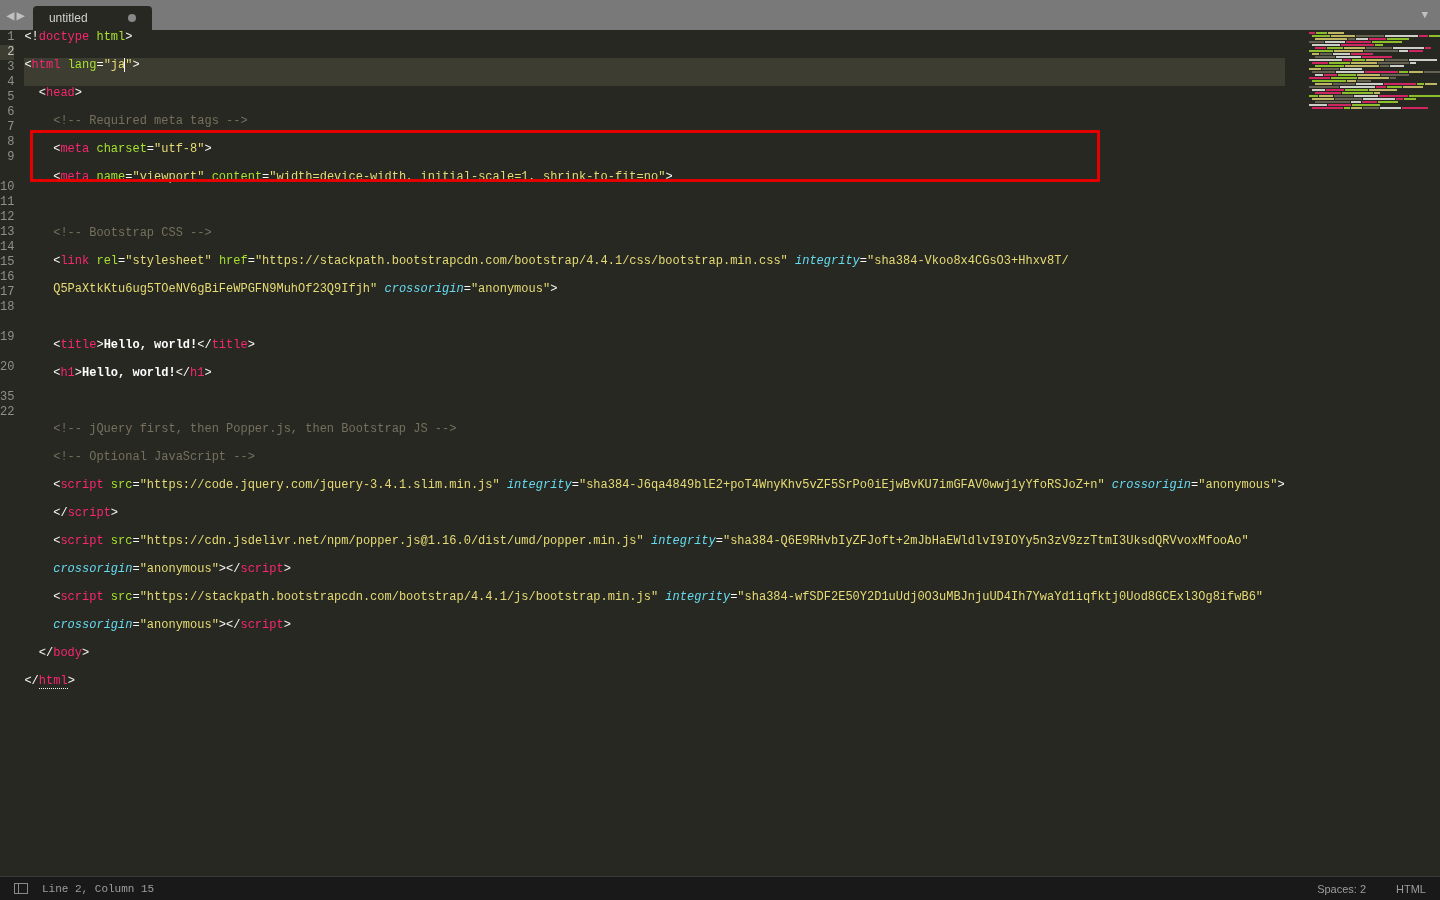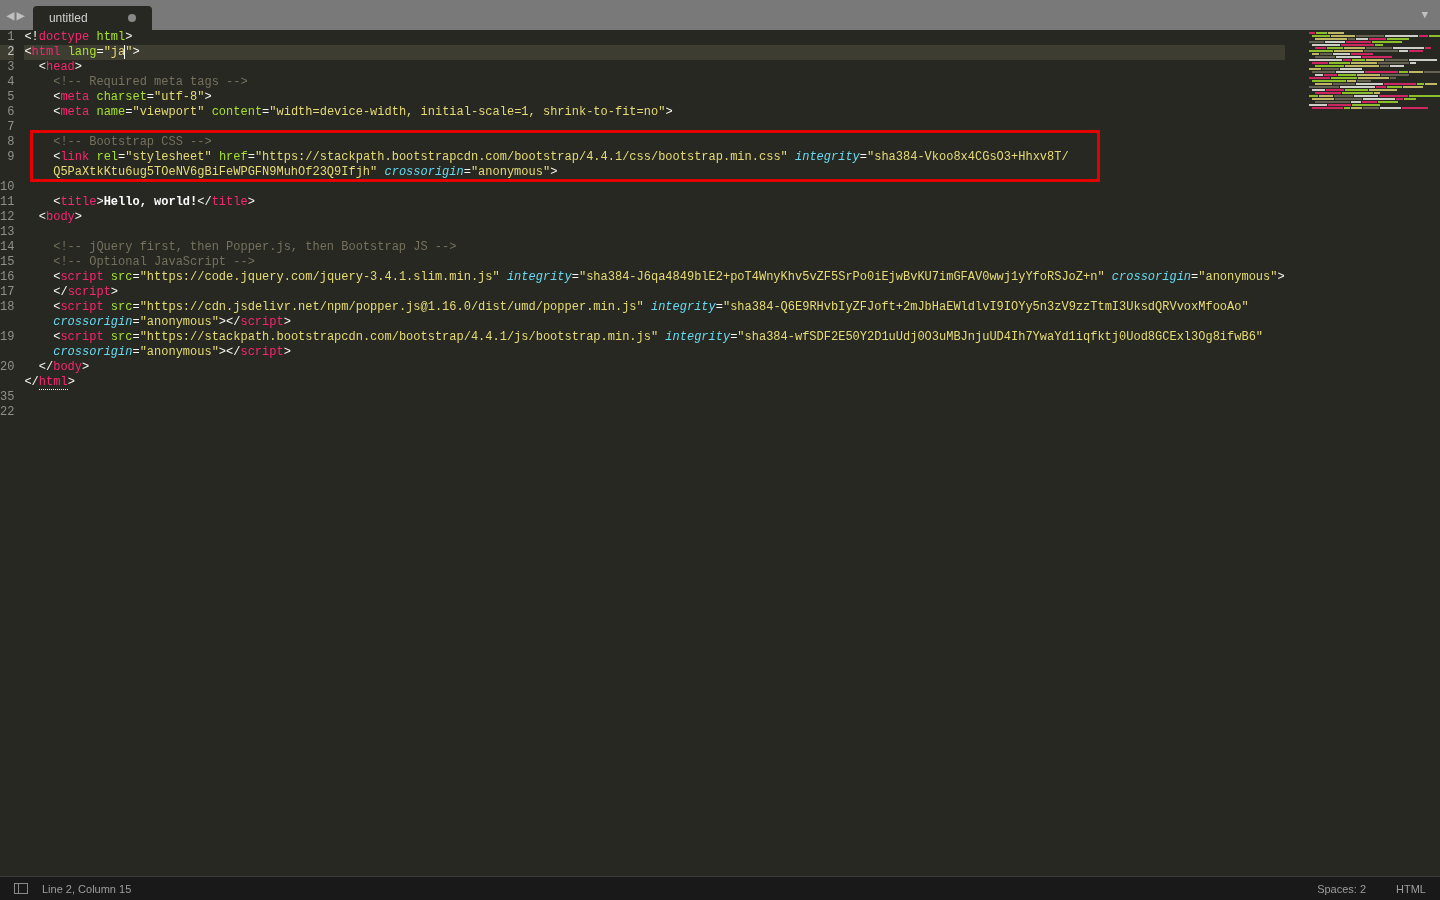--- a/index.html
+++ b/index.html
@@ -80,21 +80,21 @@
   .gutter .ln.active {
     background: #3e3d32;
     color: #c2c2bf;
   }
   .code {
     flex: 1;
     position: relative;
     padding-right: 160px;
   }
   .line {
-    height: 15px;
+    height: 28px;
     line-height: 15px;
     white-space: pre;
     font-size: 12px;
   }
   .line.active {
     background: #3e3d32;
   }
   .hl-box {
     position: absolute;
     border: 3px solid #e50000;
@@ -144,21 +144,21 @@
     background: #191919;
     border-top: 1px solid #3a3a3a;
     display: flex;
     align-items: center;
     justify-content: space-between;
     padding: 0 14px;
     font-family: -apple-system, "Helvetica Neue", Arial, sans-serif;
     font-size: 11px;
     color: #9d9d9d;
   }
-  .status-left { display: flex; align-items: center; gap: 14px; }
+  .status-left { display: flex; align-items: center; gap: 14px; font-family: Liberation Mono, monospace; }
   .status-right { display: flex; align-items: center; gap: 30px; }
   .panel-icon {
     width: 14px;
     height: 11px;
     border: 1px solid #888;
     position: relative;
   }
   .panel-icon::after {
     content: '';
     position: absolute;
@@ -219,21 +219,21 @@
     <div class="line"><span class="p">  &lt;</span><span class="tag">head</span><span class="p">&gt;</span></div>
     <div class="line"><span class="com">    &lt;!-- Required meta tags --&gt;</span></div>
     <div class="line"><span class="p">    &lt;</span><span class="tag">meta</span><span class="p"> </span><span class="attr">charset</span><span class="p">=</span><span class="str">"utf-8"</span><span class="p">&gt;</span></div>
     <div class="line"><span class="p">    &lt;</span><span class="tag">meta</span><span class="p"> </span><span class="attr">name</span><span class="p">=</span><span class="str">"viewport"</span><span class="p"> </span><span class="attr">content</span><span class="p">=</span><span class="str">"width=device-width, initial-scale=1, shrink-to-fit=no"</span><span class="p">&gt;</span></div>
     <div class="line"><span></span></div>
     <div class="line"><span class="com">    &lt;!-- Bootstrap CSS --&gt;</span></div>
     <div class="line"><span class="p">    &lt;</span><span class="tag">link</span><span class="p"> </span><span class="attr">rel</span><span class="p">=</span><span class="str">"stylesheet"</span><span class="p"> </span><span class="attr">href</span><span class="p">=</span><span class="str">"https://stackpath.bootstrapcdn.com/bootstrap/4.4.1/css/bootstrap.min.css"</span><span class="p"> </span><span class="attr2">integrity</span><span class="p">=</span><span class="str">"sha384-Vkoo8x4CGsO3+Hhxv8T/</span></div>
     <div class="line"><span class="p">    </span><span class="str">Q5PaXtkKtu6ug5TOeNV6gBiFeWPGFN9MuhOf23Q9Ifjh"</span><span class="p"> </span><span class="attr2">crossorigin</span><span class="p">=</span><span class="str">"anonymous"</span><span class="p">&gt;</span></div>
     <div class="line"><span></span></div>
     <div class="line"><span class="p">    &lt;</span><span class="tag">title</span><span class="p">&gt;</span><span class="txt">Hello, world!</span><span class="p">&lt;/</span><span class="tag">title</span><span class="p">&gt;</span></div>
-    <div class="line"><span class="p">  &lt;</span><span class="tag">body</span><span class="p">&gt;</span></div>
+    <div class="line"><span class="p">    &lt;</span><span class="tag">h1</span><span class="p">&gt;</span><span class="txt">Hello, world!</span><span class="p">&lt;/</span><span class="tag">h1</span><span class="p">&gt;</span></div>
     <div class="line"><span></span></div>
     <div class="line"><span class="com">    &lt;!-- jQuery first, then Popper.js, then Bootstrap JS --&gt;</span></div>
     <div class="line"><span class="com">    &lt;!-- Optional JavaScript --&gt;</span></div>
     <div class="line"><span class="p">    &lt;</span><span class="tag">script</span><span class="p"> </span><span class="attr">src</span><span class="p">=</span><span class="str">"https://code.jquery.com/jquery-3.4.1.slim.min.js"</span><span class="p"> </span><span class="attr2">integrity</span><span class="p">=</span><span class="str">"sha384-J6qa4849blE2+poT4WnyKhv5vZF5SrPo0iEjwBvKU7imGFAV0wwj1yYfoRSJoZ+n"</span><span class="p"> </span><span class="attr2">crossorigin</span><span class="p">=</span><span class="str">"anonymous"</span><span class="p">&gt;</span></div>
     <div class="line"><span class="p">    &lt;/</span><span class="tag">script</span><span class="p">&gt;</span></div>
     <div class="line"><span class="p">    &lt;</span><span class="tag">script</span><span class="p"> </span><span class="attr">src</span><span class="p">=</span><span class="str">"https://cdn.jsdelivr.net/npm/popper.js@1.16.0/dist/umd/popper.min.js"</span><span class="p"> </span><span class="attr2">integrity</span><span class="p">=</span><span class="str">"sha384-Q6E9RHvbIyZFJoft+2mJbHaEWldlvI9IOYy5n3zV9zzTtmI3UksdQRVvoxMfooAo"</span><span class="p"> </span></div>
     <div class="line"><span class="p">    </span><span class="attr2">crossorigin</span><span class="p">=</span><span class="str">"anonymous"</span><span class="p">&gt;&lt;/</span><span class="tag">script</span><span class="p">&gt;</span></div>
     <div class="line"><span class="p">    &lt;</span><span class="tag">script</span><span class="p"> </span><span class="attr">src</span><span class="p">=</span><span class="str">"https://stackpath.bootstrapcdn.com/bootstrap/4.4.1/js/bootstrap.min.js"</span><span class="p"> </span><span class="attr2">integrity</span><span class="p">=</span><span class="str">"sha384-wfSDF2E50Y2D1uUdj0O3uMBJnjuUD4Ih7YwaYd1iqfktj0Uod8GCExl3Og8ifwB6"</span><span class="p"> </span></div>
     <div class="line"><span class="p">    </span><span class="attr2">crossorigin</span><span class="p">=</span><span class="str">"anonymous"</span><span class="p">&gt;&lt;/</span><span class="tag">script</span><span class="p">&gt;</span></div>
     <div class="line"><span class="p">  &lt;/</span><span class="tag">body</span><span class="p">&gt;</span></div>

